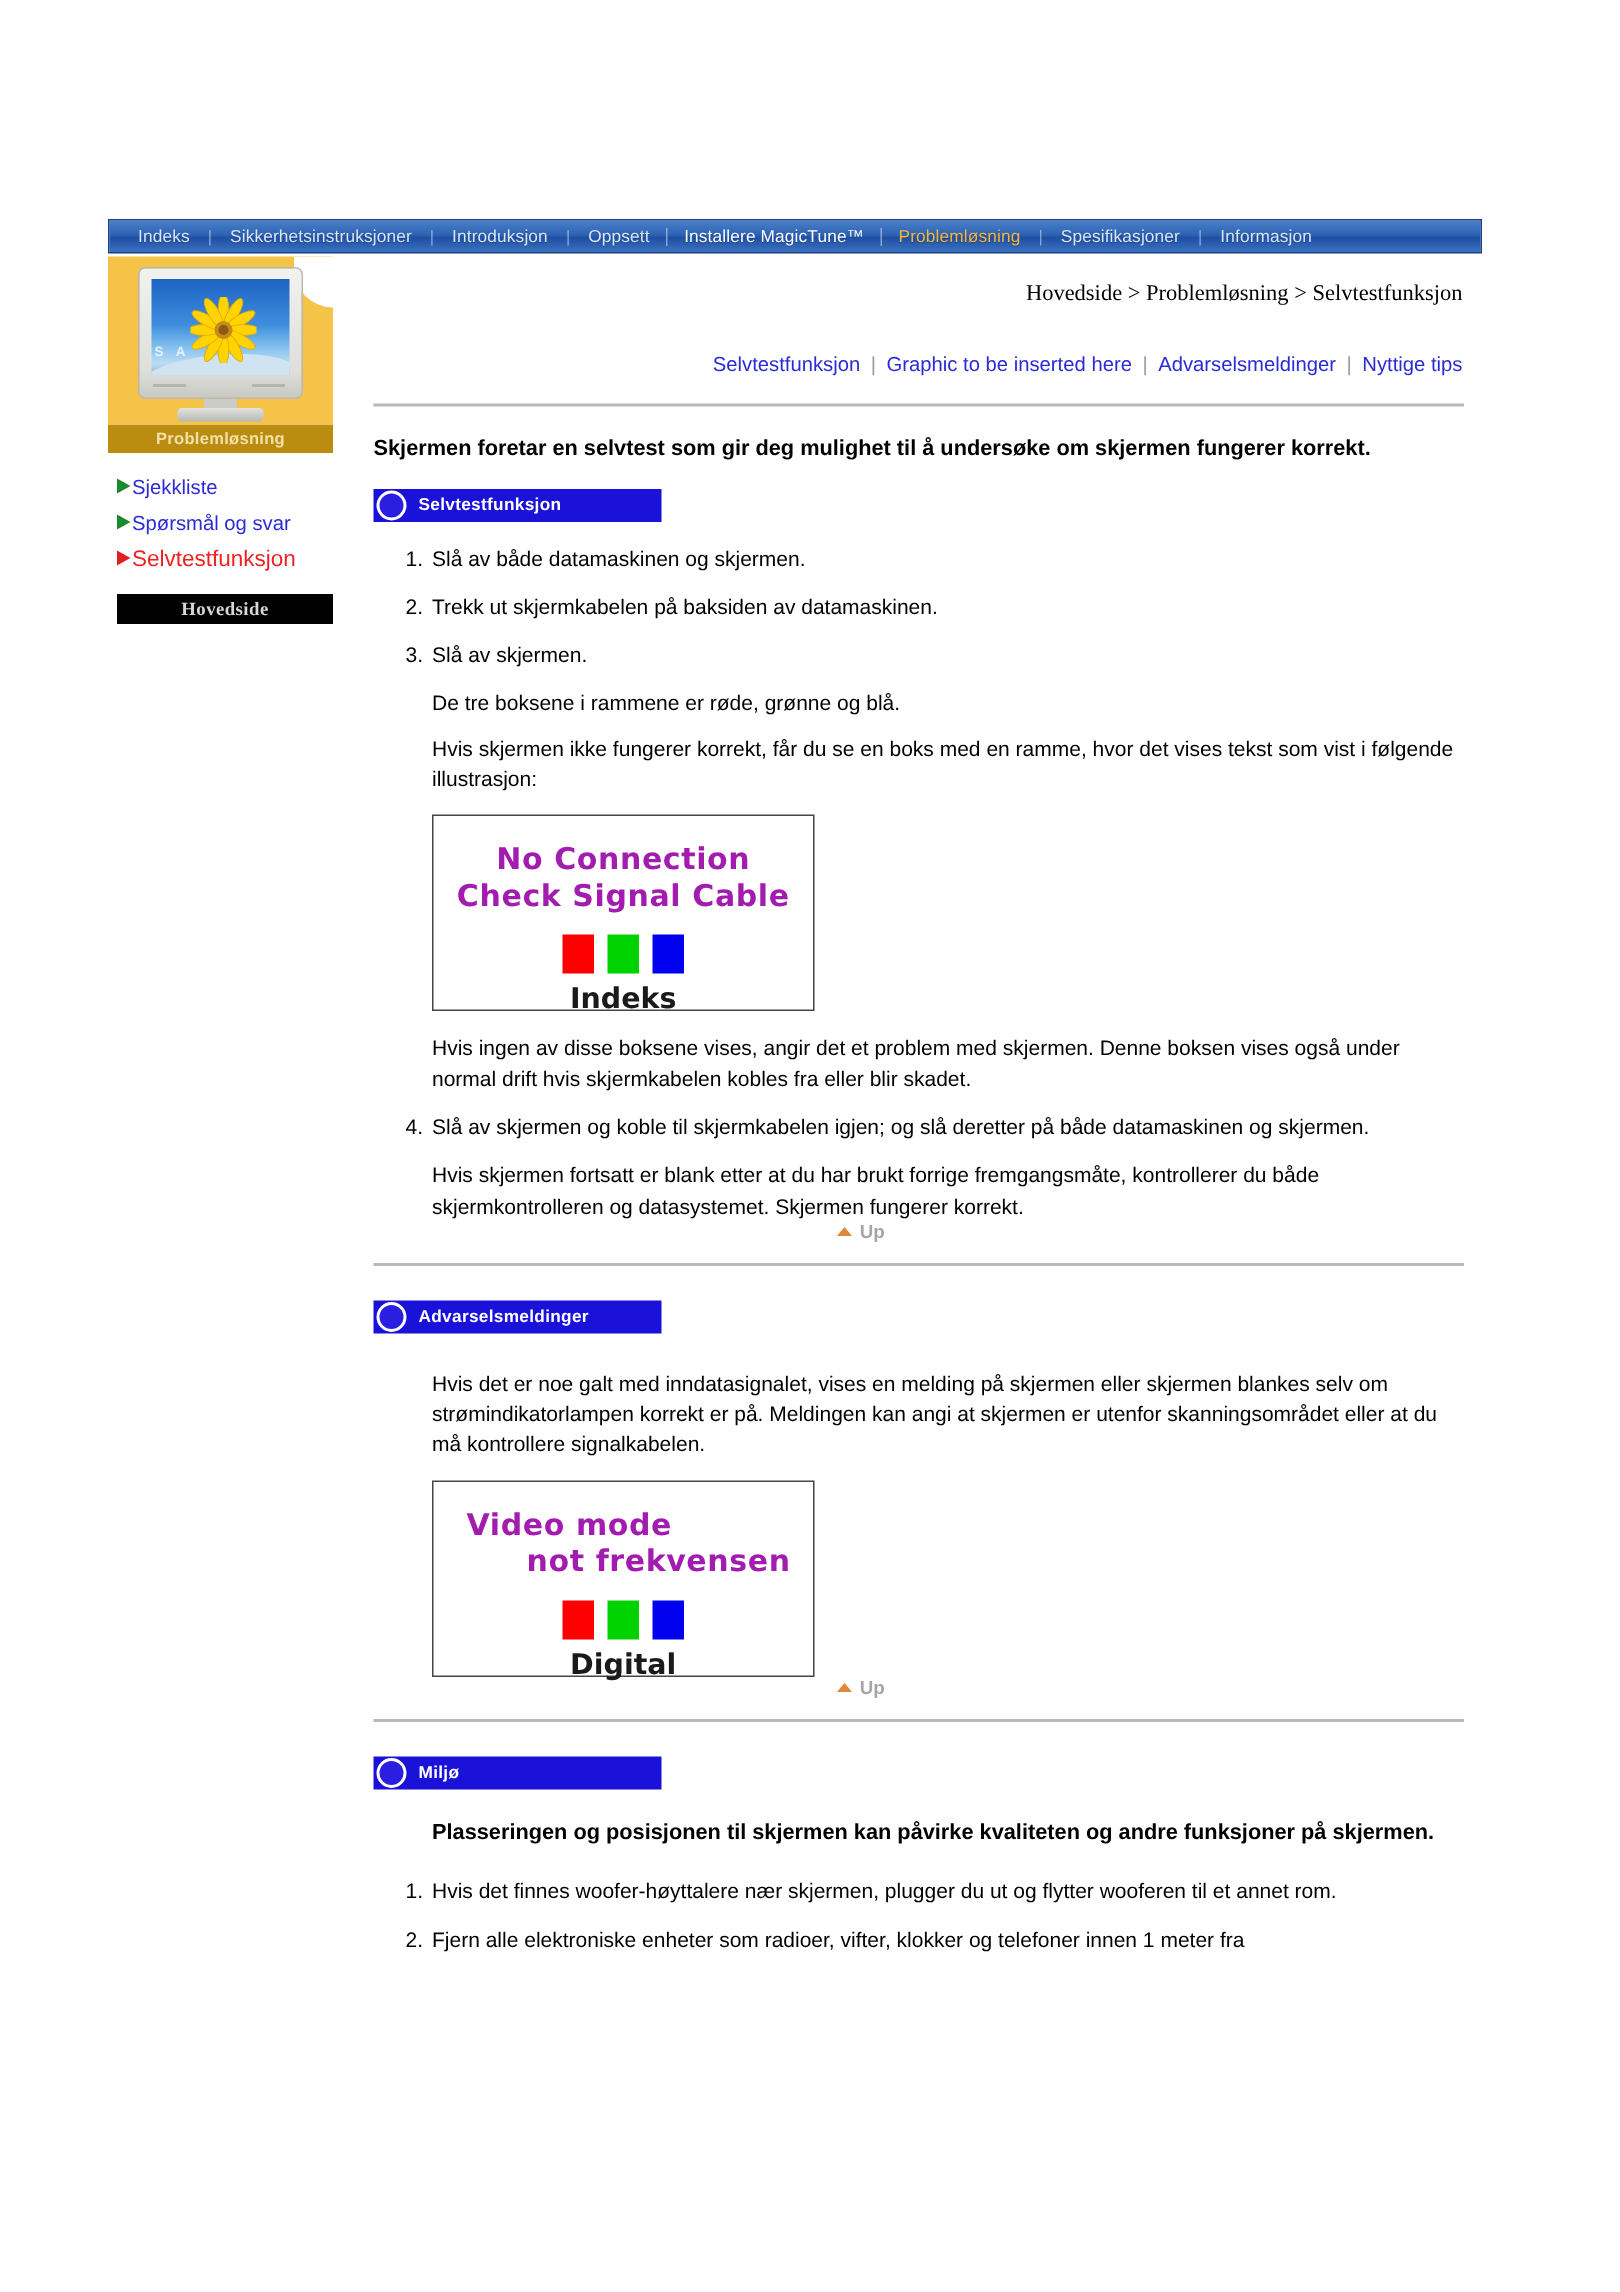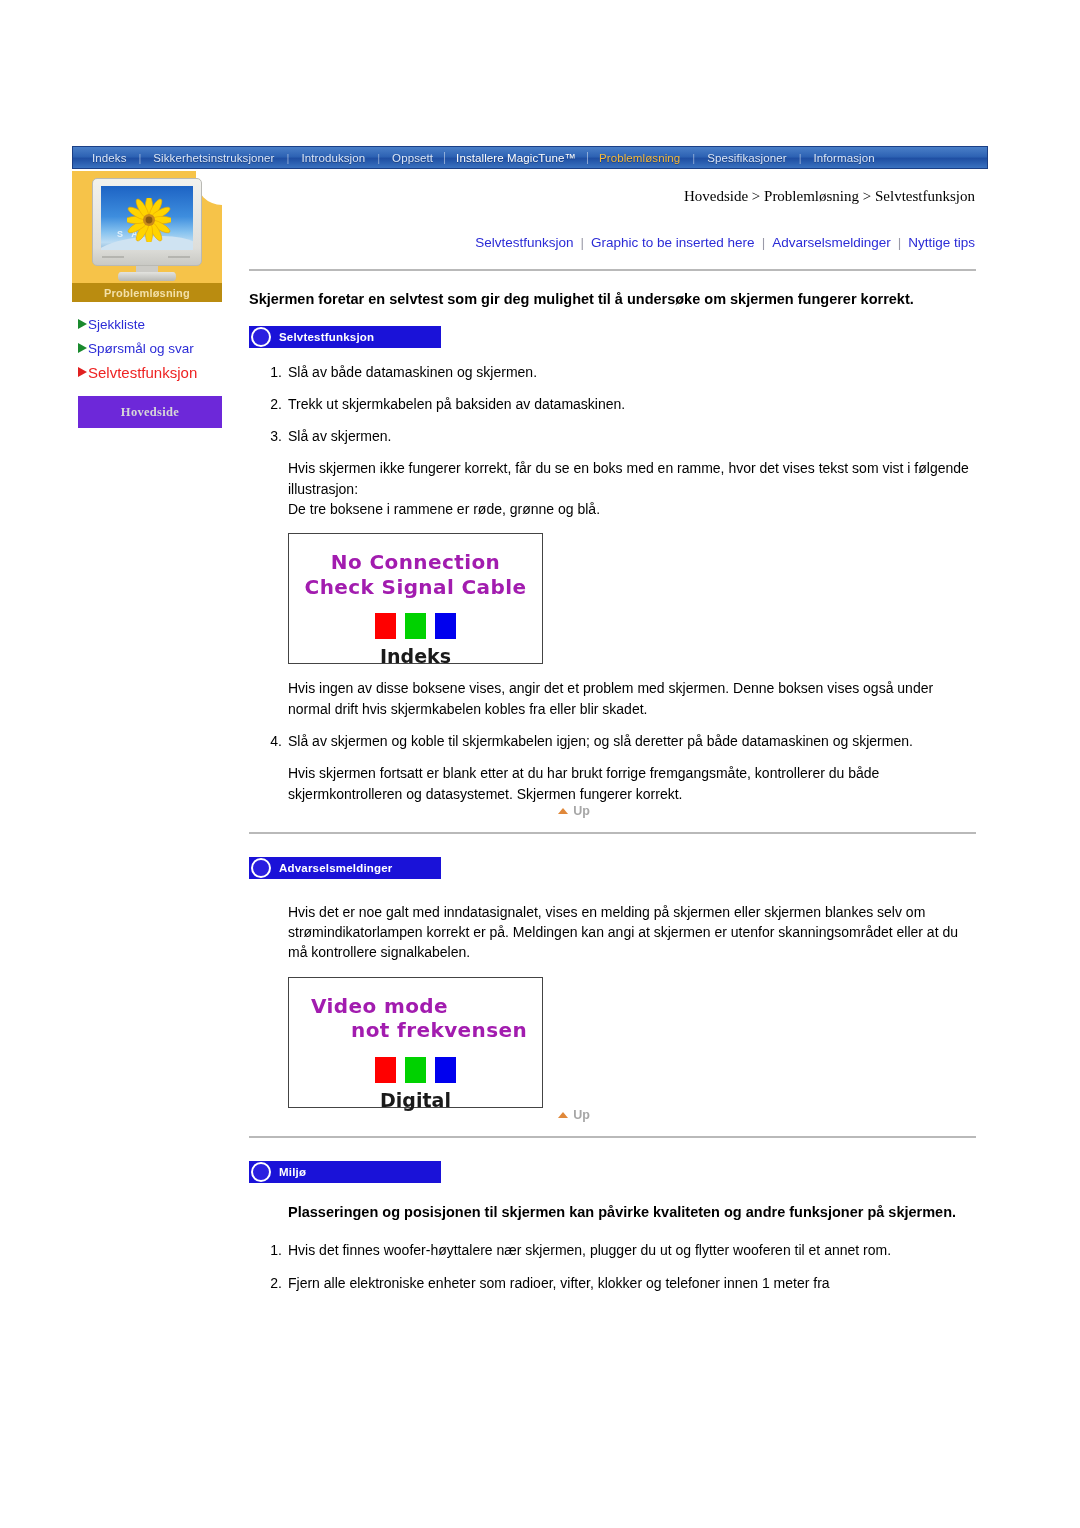--- a/index.html
+++ b/index.html
@@ -85,21 +85,21 @@
     background: linear-gradient(to bottom, #1d63c4 0%, #3e8ede 48%, #86c2ef 72%, #bcdcf3 88%, #8fb9d8 100%);
     overflow: hidden;
   }
   .monitor .screen .hill {
     position: absolute; left: -10px; bottom: -10px;
     width: 120px; height: 24px;
     background: #cfe3f2;
     border-radius: 60% 40% 0 0 / 100% 100% 0 0;
   }
   .monitor .screen .sam {
-    position: absolute; left: 16px; top: 27px;
+    position: absolute; left: 2px; top: 27px;
     color: rgba(255,255,255,.75);
     font-size: 9px; font-weight: bold; letter-spacing: 3px; margin-top: 16px;
   }
   .monitor .screen .flower { position: absolute; left: 26px; top: 12px; }
   .monitor .stand-neck {
     position: absolute; left: 44px; top: 88px;
     width: 22px; height: 8px;
     background: #cccbc6;
   }
   .monitor .stand-base {
@@ -133,22 +133,22 @@
     border-top: 5px solid transparent;
     border-bottom: 5px solid transparent;
     border-left: 9px solid #1a8a2e;
     flex: 0 0 auto;
   }
   .side-link.current .arrow { border-left-color: #e02020; }
   .side-link a { color: #2b2bd6; text-decoration: none; }
   .side-link.current a { color: #ee2222; font-size: 15px; }
   .home-btn {
     margin: 12px 0 0 6px;
-    width: 144px; height: 32px;
-    background: #6d28d9;
+    width: 144px; height: 20px;
+    background: #000000;
     color: #d7d7d7;
     font-size: 12.5px;
     font-weight: bold;
     display: flex; align-items: center; justify-content: center;
     letter-spacing: .3px;
     font-family: "Liberation Serif", serif;
   }
 
   
   .content {
@@ -404,22 +404,22 @@
       <span class="bcircle"></span>
       <span class="btext">Selvtestfunksjon</span>
     </div>
 
     <ol class="steps">
       <li>Slå av både datamaskinen og skjermen.</li>
       <li>Trekk ut skjermkabelen på baksiden av datamaskinen.</li>
       <li>Slå av skjermen.</li>
     </ol>
 
+    <div class="para" style="margin-top:0">De tre boksene i rammene er røde, grønne og blå.</div>
     <div class="para tight">Hvis skjermen ikke fungerer korrekt, får du se en boks med en ramme, hvor det vises tekst som vist i følgende illustrasjon:</div>
-    <div class="para" style="margin-top:0">De tre boksene i rammene er røde, grønne og blå.</div>
 
     <div class="msgbox">
       <div class="ln">No Connection</div>
       <div class="ln">Check Signal Cable</div>
       <div class="swatches">
         <span class="sw" style="background:#ff0000"></span>
         <span class="sw" style="background:#00d200"></span>
         <span class="sw" style="background:#0000ee"></span>
       </div>
       <div class="foot">Indeks</div>

